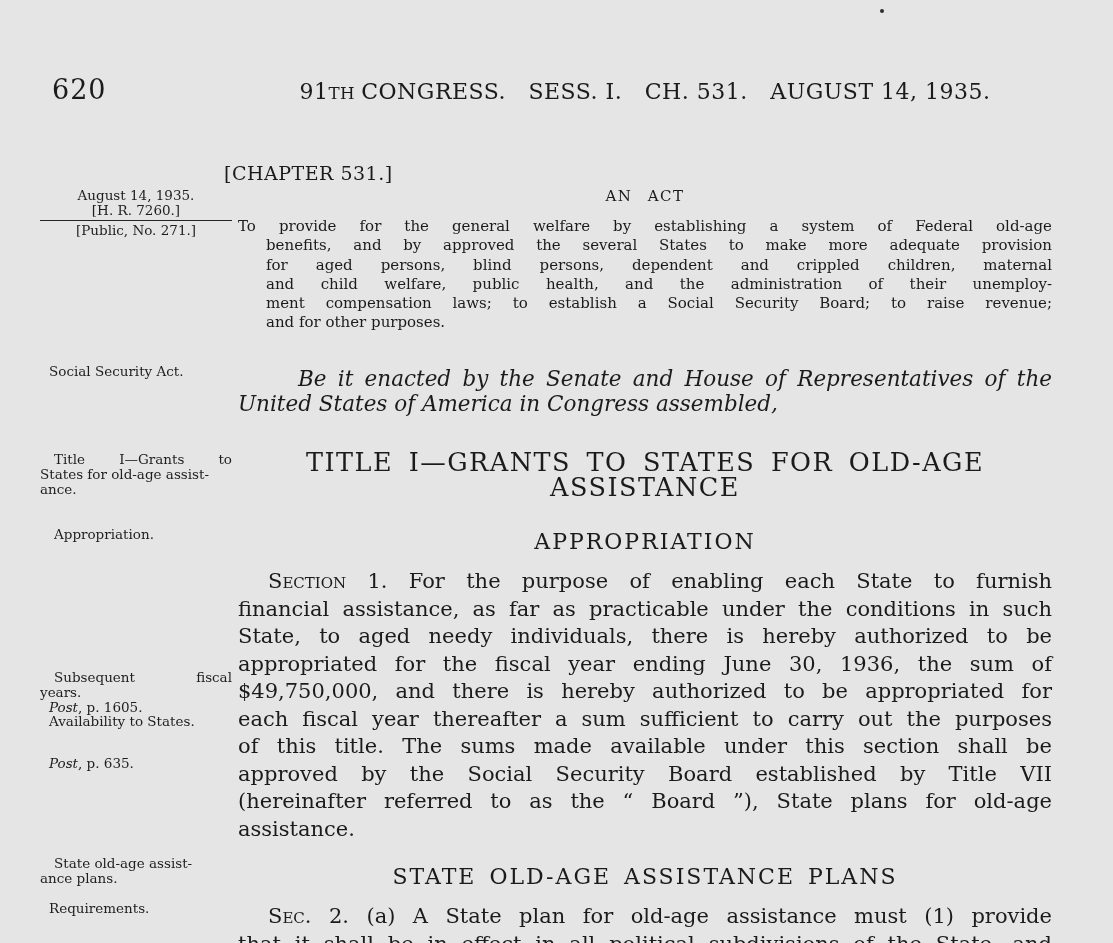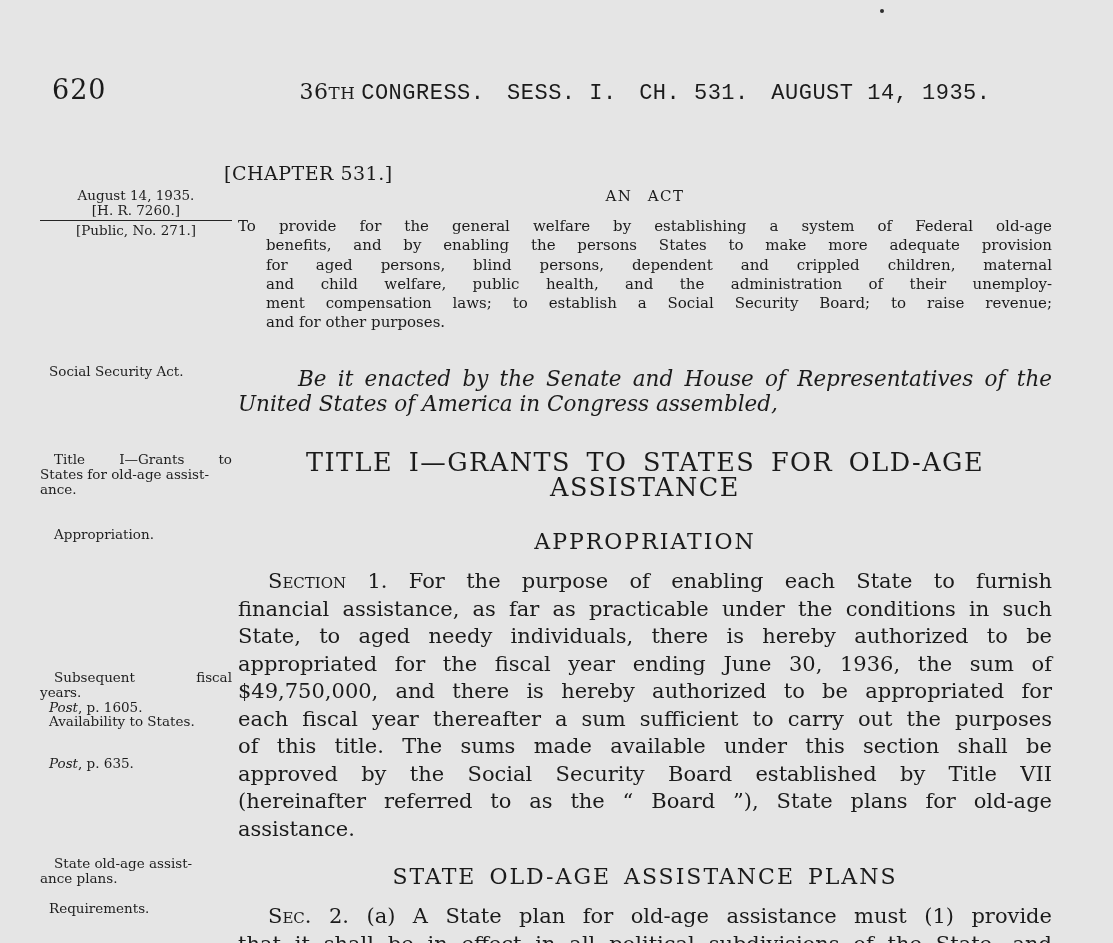--- a/index.html
+++ b/index.html
@@ -18,21 +18,21 @@
   .page-number {
     left: 52px; top: 74px;
     font-size: 27px; letter-spacing: 1px;
   }
   .running-head {
     left: 238px; top: 79px; width: 814px;
     text-align: center;
     font-size: 22px; letter-spacing: 0.5px;
     white-space: nowrap;
   }
-  .rh-seg { margin-right: 15px; font-family: Liberation Mono, monospace; }
+  .rh-seg { margin-right: 15px; }
   .rh-seg:last-child { margin-right: 0; }
   .rh-num { margin-right: 0; }
   .rh-ord { font-size: 0.76em; margin-right: 6px; }
 
   
   .margin-note {
     left: 40px; width: 192px;
     font-size: 13.5px; line-height: 15px;
     color: #1e1e1e;
   }
@@ -77,21 +77,21 @@
 </head>
 <body>
 
 <div class="page">
 
   <div class="abs scan-dot"></div>
 
   <div class="abs page-number">620</div>
 
   <div class="abs running-head">
-    <span class="rh-num">36</span><span class="rh-ord">TH</span><span class="rh-seg">CONGRESS.</span>
+    <span class="rh-num">91</span><span class="rh-ord">TH</span><span class="rh-seg">CONGRESS.</span>
     <span class="rh-seg">SESS. I.</span>
     <span class="rh-seg">CH. 531.</span>
     <span class="rh-seg">AUGUST 14, 1935.</span>
   </div>
 
   <div class="abs margin-note" style="top:188px">
     <div class="note-center">August 14, 1935.</div>
     <div class="note-center">[H. R. 7260.]</div>
     <div class="note-rule"></div>
     <div class="note-center">[Public, No. 271.]</div>
@@ -134,21 +134,21 @@
   <div class="abs margin-note" style="top:901px">
     <div class="ind-sm">Requirements.</div>
   </div>
 
   <div class="abs chapter-line">[CHAPTER 531.]</div>
 
   <div class="abs body-col an-act">AN ACT</div>
 
   <div class="abs body-col preamble">
     <div class="jline">To provide for the general welfare by establishing a system of Federal old-age</div>
-    <div class="jline hang">benefits, and by enabling the persons States to make more adequate provision</div>
+    <div class="jline hang">benefits, and by approved the several States to make more adequate provision</div>
     <div class="jline hang">for aged persons, blind persons, dependent and crippled children, maternal</div>
     <div class="jline hang">and child welfare, public health, and the administration of their unemploy-</div>
     <div class="jline hang">ment compensation laws; to establish a Social Security Board; to raise revenue;</div>
     <div class="hang">and for other purposes.</div>
   </div>
 
   <div class="abs body-col enacting">
     <div class="jline enact-1">Be it enacted by the Senate and House of Representatives of the</div>
     <div>United States of America in Congress assembled,</div>
   </div>

